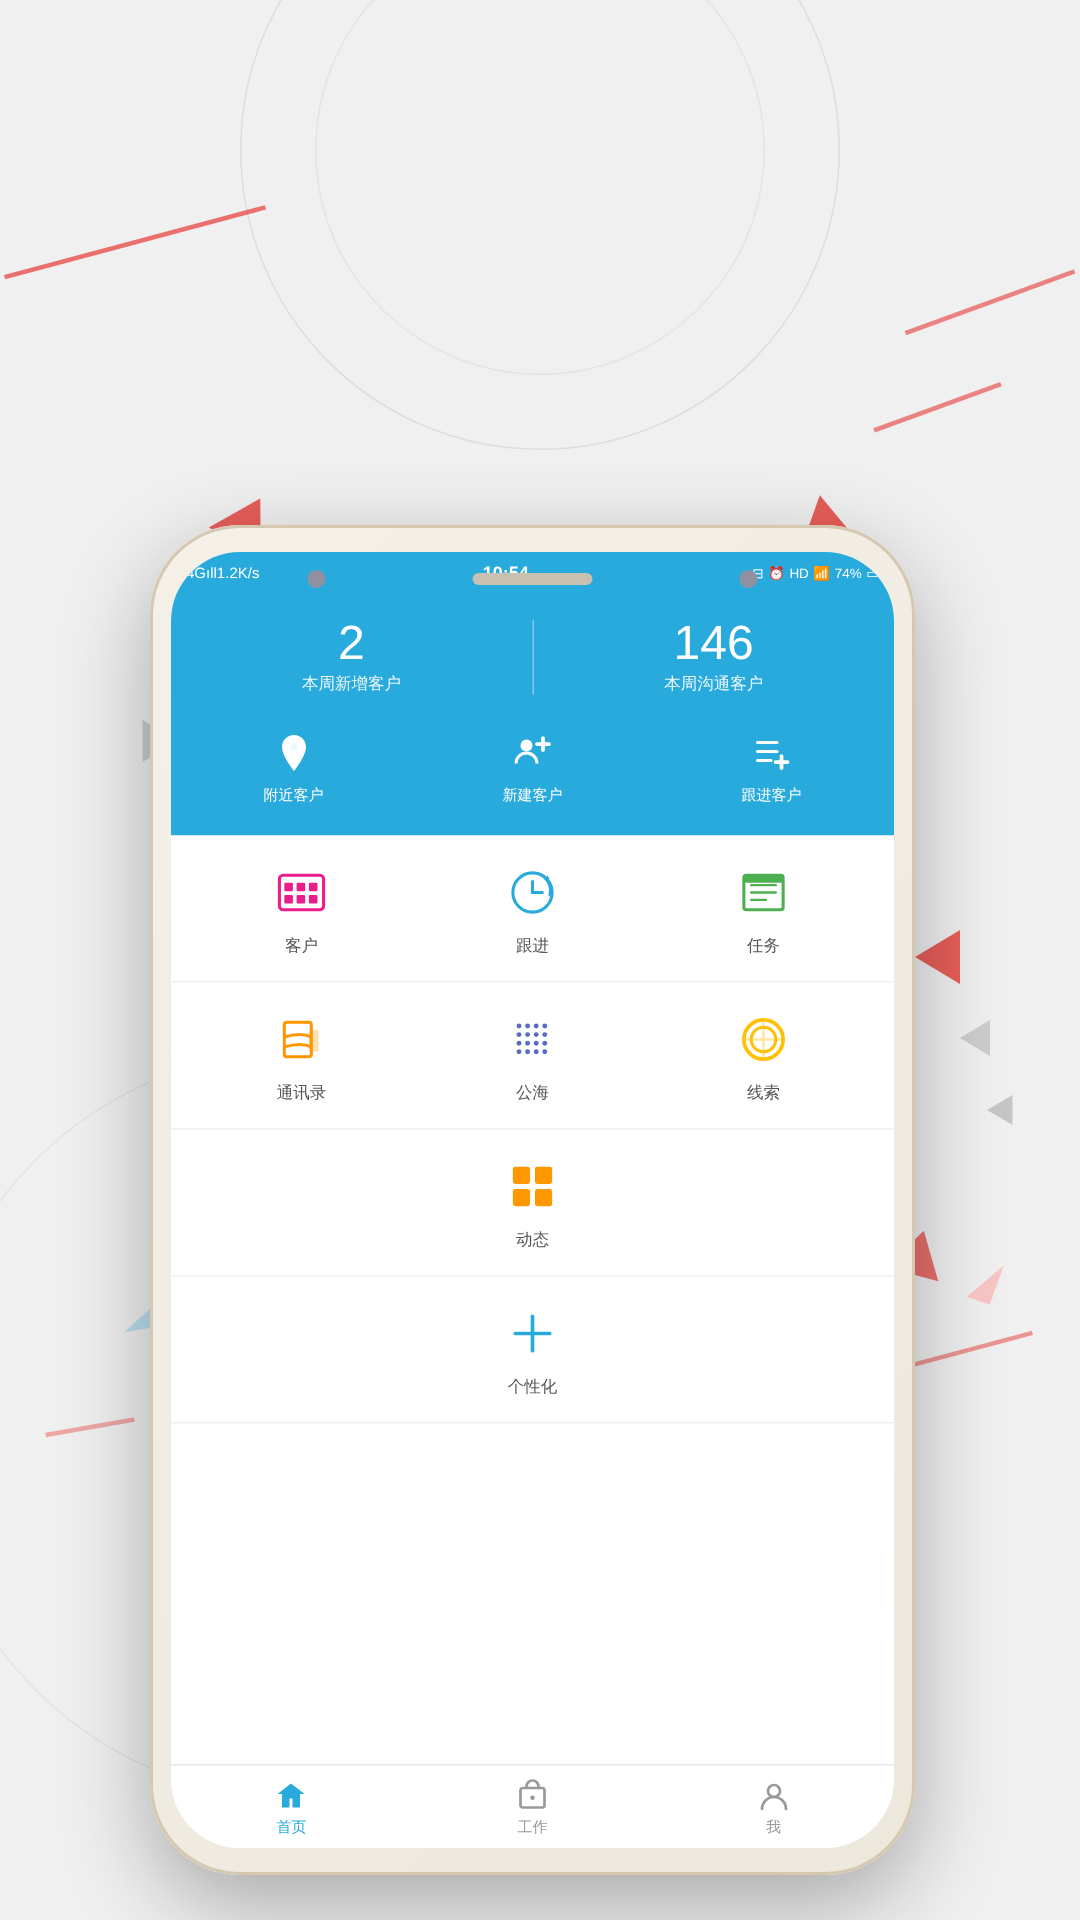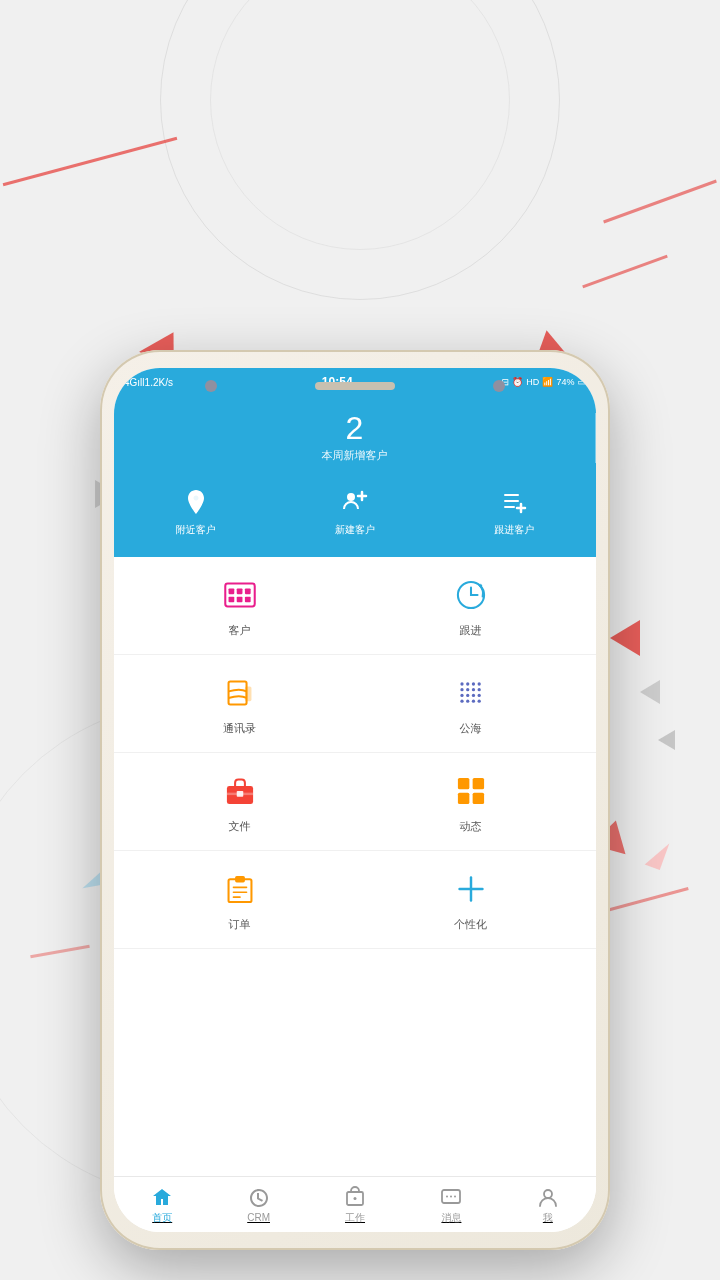--- a/index.html
+++ b/index.html
@@ -190,21 +190,20 @@
     .bottom-nav {
       position: absolute;
       bottom: 0;
       left: 0;
       right: 0;
       height: 56px;
       background: white;
       border-top: 1px solid #e8e8e8;
       display: flex;
       align-items: center;
-      text-decoration: underline;
     }
     .nav-item {
       flex: 1;
       display: flex;
       flex-direction: column;
       align-items: center;
       justify-content: center;
       gap: 2px;
       height: 100%;
     }
@@ -285,20 +284,24 @@
       <div class="main-content">
 
         <div class="header-blue">
 
           <div class="stats-row">
             <div class="stat-item">
               <div class="stat-number">2</div>
               <div class="stat-label">本周新增客户</div>
             </div>
             <div class="stat-divider"></div>
+            <div class="stat-item">
+              <div class="stat-number">146</div>
+              <div class="stat-label">本周沟通客户</div>
+            </div>
           </div>
 
           <div class="quick-actions">
             <div class="quick-action">
               <div class="quick-icon">
                 <svg width="28" height="28" viewBox="0 0 28 28" fill="none">
                   <circle cx="14" cy="12" r="5" fill="white" opacity="0.9"></circle>
                   <path d="M14 3C9.58 3 6 6.58 6 11c0 6.25 8 16 8 16s8-9.75 8-16c0-4.42-3.58-8-8-8zm0 10.5c-1.38 0-2.5-1.12-2.5-2.5s1.12-2.5 2.5-2.5 2.5 1.12 2.5 2.5-1.12 2.5-2.5 2.5z" fill="white"></path>
                 </svg>
               </div>
@@ -350,20 +353,32 @@
             <div class="grid-item">
               <div class="grid-icon-wrap">
                 <svg class="icon-svg" viewBox="0 0 44 44">
                   <circle cx="22" cy="22" r="16" fill="none" stroke="#29aadc" stroke-width="2.5"></circle>
                   <path d="M22 13 L22 22 L30 22" stroke="#29aadc" stroke-width="2.5" stroke-linecap="round" fill="none"></path>
                   <path d="M32 10 Q38 16 36 24" fill="none" stroke="#29aadc" stroke-width="2" stroke-linecap="round"></path>
                   <path d="M34 8 L32 12 L36 11 Z" fill="#29aadc"></path>
                 </svg>
               </div>
               <span class="grid-label">跟进</span>
+            </div>
+            <div class="grid-item">
+              <div class="grid-icon-wrap">
+                <svg class="icon-svg" viewBox="0 0 44 44">
+                  <rect x="6" y="8" width="32" height="28" rx="2" fill="none" stroke="#4caf50" stroke-width="2.5"></rect>
+                  <line x1="12" y1="16" x2="32" y2="16" stroke="#4caf50" stroke-width="2" stroke-linecap="round"></line>
+                  <line x1="12" y1="22" x2="32" y2="22" stroke="#4caf50" stroke-width="2" stroke-linecap="round"></line>
+                  <line x1="12" y1="28" x2="24" y2="28" stroke="#4caf50" stroke-width="2" stroke-linecap="round"></line>
+                  <rect x="6" y="8" width="32" height="6" rx="2" fill="#4caf50"></rect>
+                </svg>
+              </div>
+              <span class="grid-label">任务</span>
             </div>
           </div>
 
           <div class="grid-row">
             <div class="grid-item">
               <div class="grid-icon-wrap">
                 <svg class="icon-svg" viewBox="0 0 44 44">
                   <rect x="8" y="8" width="22" height="28" rx="2" fill="none" stroke="#ff9800" stroke-width="2.5"></rect>
                   <path d="M8 20 Q22 16 30 20" fill="none" stroke="#ff9800" stroke-width="2.5"></path>
                   <path d="M8 28 Q22 24 30 28" fill="none" stroke="#ff9800" stroke-width="2.5"></path>
@@ -390,63 +405,48 @@
                   <circle cx="25" cy="25" r="2" fill="#5c6bc0"></circle>
                   <circle cx="32" cy="25" r="2" fill="#5c6bc0"></circle>
                   <circle cx="11" cy="32" r="2" fill="#5c6bc0"></circle>
                   <circle cx="18" cy="32" r="2" fill="#5c6bc0"></circle>
                   <circle cx="25" cy="32" r="2" fill="#5c6bc0"></circle>
                   <circle cx="32" cy="32" r="2" fill="#5c6bc0"></circle>
                 </svg>
               </div>
               <span class="grid-label">公海</span>
             </div>
+            <div class="grid-item">
+              <div class="grid-icon-wrap">
+                <svg class="icon-svg" viewBox="0 0 44 44">
+                  <circle cx="22" cy="22" r="16" fill="none" stroke="#ffc107" stroke-width="3"></circle>
+                  <circle cx="22" cy="22" r="10" fill="none" stroke="#ffc107" stroke-width="2.5"></circle>
+                  <path d="M22 6 L22 38 M6 22 L38 22" stroke="#ffc107" stroke-width="2" stroke-linecap="round" opacity="0.4"></path>
+                </svg>
+              </div>
+              <span class="grid-label">线索</span>
+            </div>
           </div>
 
           <div class="grid-row">
-            <div class="grid-item">
-              <div class="grid-icon-wrap">
-                <svg class="icon-svg" viewBox="0 0 44 44">
-
-                  <rect x="6" y="16" width="32" height="22" rx="3" fill="#f44336"></rect>
-                  <path d="M16 16 V12 Q16 8 20 8 H24 Q28 8 28 12 V16" fill="none" stroke="#f44336" stroke-width="2.5"></path>
-                  <rect x="6" y="24" width="32" height="3" fill="rgba(255,255,255,0.3)"></rect>
-                  <rect x="18" y="22" width="8" height="7" rx="1" fill="white" opacity="0.9"></rect>
-                </svg>
-              </div>
-              <span class="grid-label">文件</span>
-            </div>
             <div class="grid-item">
               <div class="grid-icon-wrap">
                 <svg class="icon-svg" viewBox="0 0 44 44">
 
                   <rect x="6" y="6" width="14" height="14" rx="2" fill="#ff9800"></rect>
                   <rect x="24" y="6" width="14" height="14" rx="2" fill="#ff9800"></rect>
                   <rect x="6" y="24" width="14" height="14" rx="2" fill="#ff9800"></rect>
                   <rect x="24" y="24" width="14" height="14" rx="2" fill="#ff9800"></rect>
                 </svg>
               </div>
               <span class="grid-label">动态</span>
             </div>
           </div>
 
           <div class="grid-row">
-            <div class="grid-item">
-              <div class="grid-icon-wrap">
-                <svg class="icon-svg" viewBox="0 0 44 44">
-
-                  <rect x="8" y="10" width="28" height="28" rx="2" fill="none" stroke="#ff9800" stroke-width="2.5"></rect>
-                  <rect x="16" y="6" width="12" height="8" rx="2" fill="#ff9800"></rect>
-                  <line x1="14" y1="20" x2="30" y2="20" stroke="#ff9800" stroke-width="2" stroke-linecap="round"></line>
-                  <line x1="14" y1="26" x2="30" y2="26" stroke="#ff9800" stroke-width="2" stroke-linecap="round"></line>
-                  <line x1="14" y1="32" x2="22" y2="32" stroke="#ff9800" stroke-width="2" stroke-linecap="round"></line>
-                </svg>
-              </div>
-              <span class="grid-label">订单</span>
-            </div>
             <div class="grid-item">
               <div class="grid-icon-wrap">
                 <svg class="icon-svg" viewBox="0 0 44 44">
                   <line x1="22" y1="8" x2="22" y2="36" stroke="#29aadc" stroke-width="3" stroke-linecap="round"></line>
                   <line x1="8" y1="22" x2="36" y2="22" stroke="#29aadc" stroke-width="3" stroke-linecap="round"></line>
                 </svg>
               </div>
               <span class="grid-label">个性化</span>
             </div>
           </div>
@@ -458,52 +458,32 @@
 
         <div class="nav-item">
           <div class="nav-icon">
             <svg width="22" height="22" viewBox="0 0 22 22">
               <path d="M11 3L2 10h3v9h5v-6h2v6h5v-9h3z" fill="#29aadc"></path>
             </svg>
           </div>
           <span class="nav-label active">首页</span>
         </div>
 
-        <div class="nav-item">
-          <div class="nav-icon">
-            <svg width="22" height="22" viewBox="0 0 22 22">
-              <path d="M11 2C6 2 2 6 2 11s4 9 9 9 9-4 9-9-4-9-9-9zm0 16c-3.86 0-7-3.14-7-7s3.14-7 7-7 7 3.14 7 7-3.14 7-7 7z" fill="#999"></path>
-              <path d="M11 6v5l4 2-1 1.73-5-2.73V6z" fill="#999"></path>
-            </svg>
-          </div>
-          <span class="nav-label">CRM</span>
-        </div>
 
         <div class="nav-item">
           <div class="nav-icon">
             <svg width="22" height="22" viewBox="0 0 22 22">
               <rect x="3" y="6" width="16" height="13" rx="1.5" fill="none" stroke="#999" stroke-width="1.8"></rect>
               <path d="M7 6V5a4 4 0 018 0v1" fill="none" stroke="#999" stroke-width="1.8"></path>
               <circle cx="11" cy="12.5" r="1.5" fill="#999"></circle>
             </svg>
           </div>
           <span class="nav-label">工作</span>
         </div>
 
-        <div class="nav-item">
-          <div class="nav-icon">
-            <svg width="22" height="22" viewBox="0 0 22 22">
-              <rect x="2" y="4" width="18" height="13" rx="2" fill="none" stroke="#999" stroke-width="1.8"></rect>
-              <circle cx="7" cy="10.5" r="1" fill="#999"></circle>
-              <circle cx="11" cy="10.5" r="1" fill="#999"></circle>
-              <circle cx="15" cy="10.5" r="1" fill="#999"></circle>
-            </svg>
-          </div>
-          <span class="nav-label">消息</span>
-        </div>
 
         <div class="nav-item">
           <div class="nav-icon">
             <svg width="22" height="22" viewBox="0 0 22 22">
               <circle cx="11" cy="8" r="4" fill="none" stroke="#999" stroke-width="1.8"></circle>
               <path d="M3 20c0-4.4 3.6-8 8-8s8 3.6 8 8" fill="none" stroke="#999" stroke-width="1.8" stroke-linecap="round"></path>
             </svg>
           </div>
           <span class="nav-label">我</span>
         </div>

